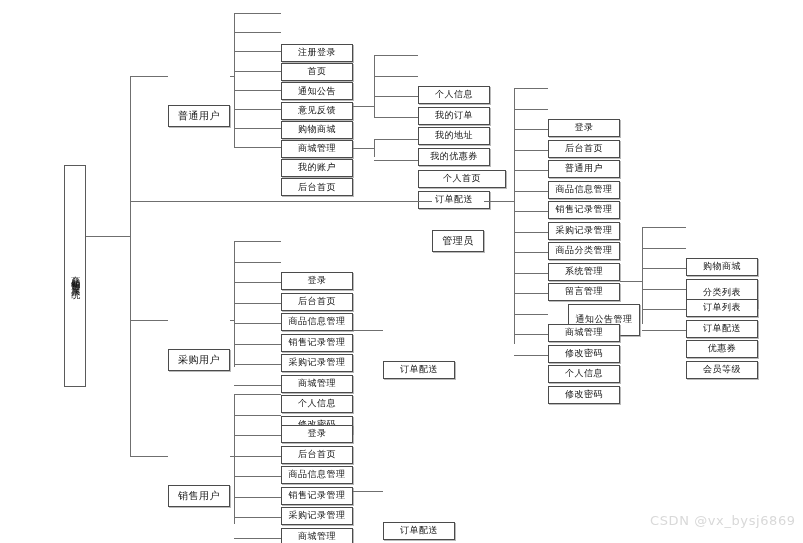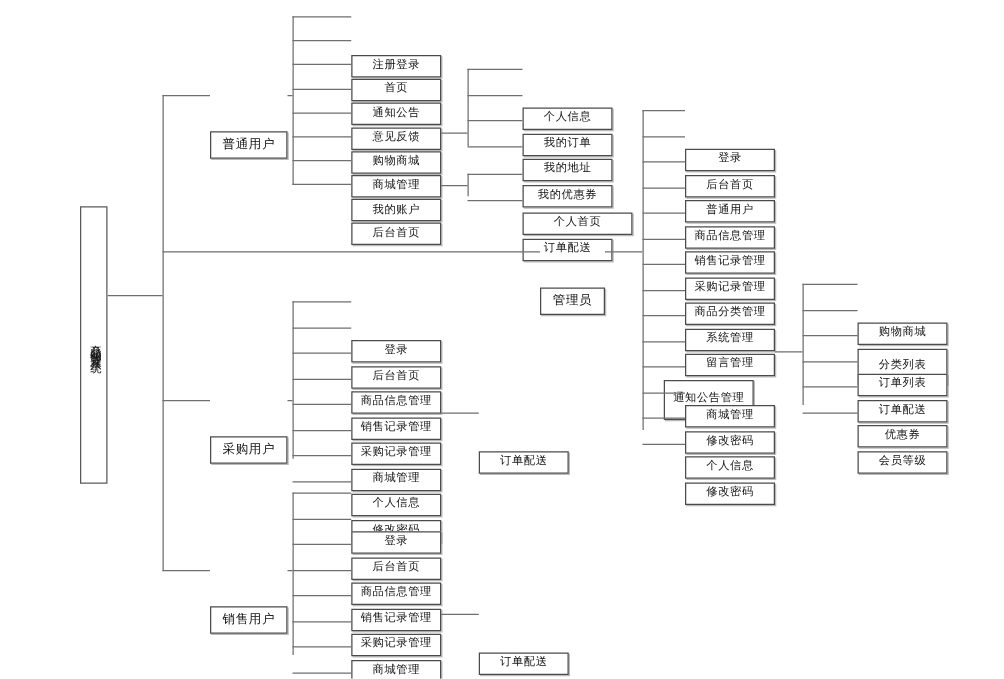--- a/index.html
+++ b/index.html
@@ -130,21 +130,21 @@
       <div class="node" style="left: 548px; top: 161px; width: 72px; height: 18px;">销售记录管理</div>
       <div class="edge h" style="left: 514px; top: 170px; width: 34px;"></div>
       <div class="node" style="left: 548px; top: 181.5px; width: 72px; height: 18px;">采购记录管理</div>
       <div class="edge h" style="left: 514px; top: 190.5px; width: 34px;"></div>
       <div class="node" style="left: 548px; top: 202px; width: 72px; height: 18px;">商品分类管理</div>
       <div class="edge h" style="left: 514px; top: 211px; width: 34px;"></div>
       <div class="node" style="left: 548px; top: 222.5px; width: 72px; height: 18px;">系统管理</div>
       <div class="edge h" style="left: 514px; top: 231.5px; width: 34px;"></div>
       <div class="node" style="left: 548px; top: 243px; width: 72px; height: 18px;">留言管理</div>
       <div class="edge h" style="left: 514px; top: 252px; width: 34px;"></div>
-      <div class="node" style="left: 531px; top: 263.5px; width: 72px; height: 32px;">通知公告管理</div>
+      <div class="node" style="left: 568px; top: 263.5px; width: 72px; height: 32px;">通知公告管理</div>
       <div class="edge h" style="left: 514px; top: 272.5px; width: 34px;"></div>
       <div class="node" style="left: 548px; top: 284px; width: 72px; height: 18px;">商城管理</div>
       <div class="edge h" style="left: 514px; top: 293px; width: 34px;"></div>
       <div class="node" style="left: 548px; top: 304.5px; width: 72px; height: 18px;">修改密码</div>
       <div class="edge h" style="left: 514px; top: 313.5px; width: 34px;"></div>
       <div class="node" style="left: 548px; top: 325px; width: 72px; height: 18px;">个人信息</div>
       <div class="edge h" style="left: 514px; top: 334px; width: 34px;"></div>
       <div class="node" style="left: 548px; top: 345.5px; width: 72px; height: 18px;">修改密码</div>
       <div class="edge h" style="left: 514px; top: 354.5px; width: 34px;"></div>
     </div>
@@ -215,13 +215,14 @@
       <div class="edge h" style="left: 234px; top: 517px; width: 47px;"></div>
       <div class="node" style="left: 281px; top: 528.5px; width: 72px; height: 18px;">修改密码</div>
       <div class="edge h" style="left: 234px; top: 537.5px; width: 47px;"></div>
     </div>
 
   <div class="edge h" style="left:353px; top:491px; width:30px;"></div>
   <div id="sales-mall-children">
       <div class="node" style="left: 383px; top: 482px; width: 72px; height: 18px;">订单配送</div>
     </div>
 
+  <div class="watermark" style="left:650px; top:513px;">CSDN @vx_bysj6869</div>
 </div>
 
 </body></html>

